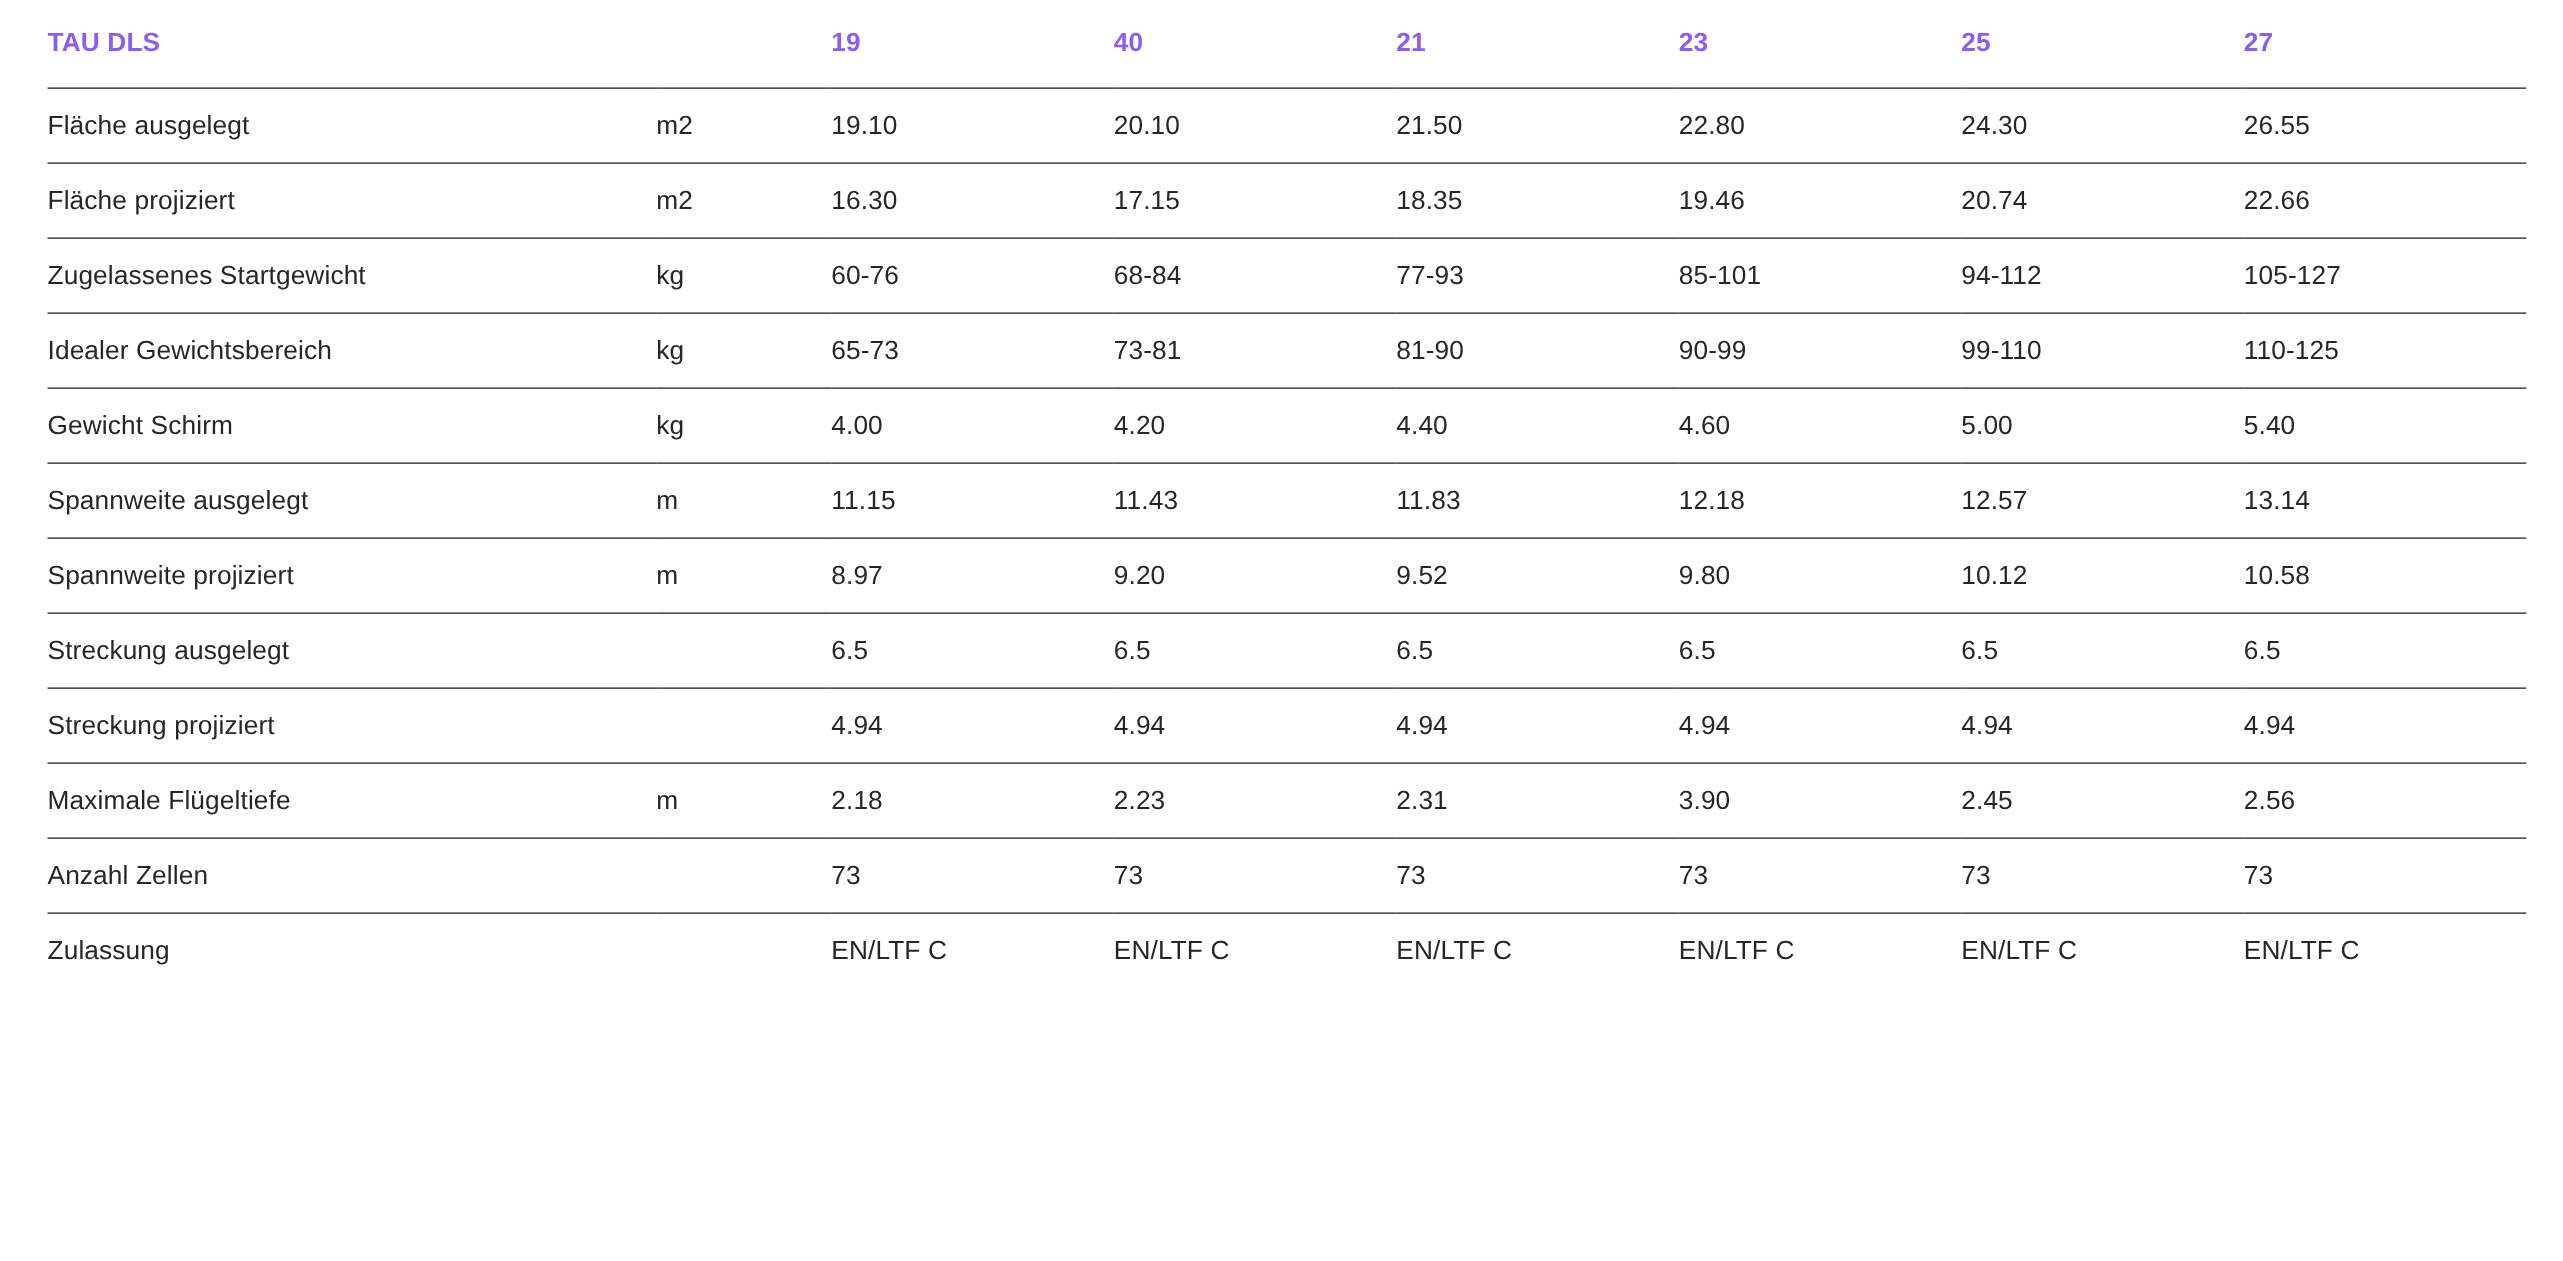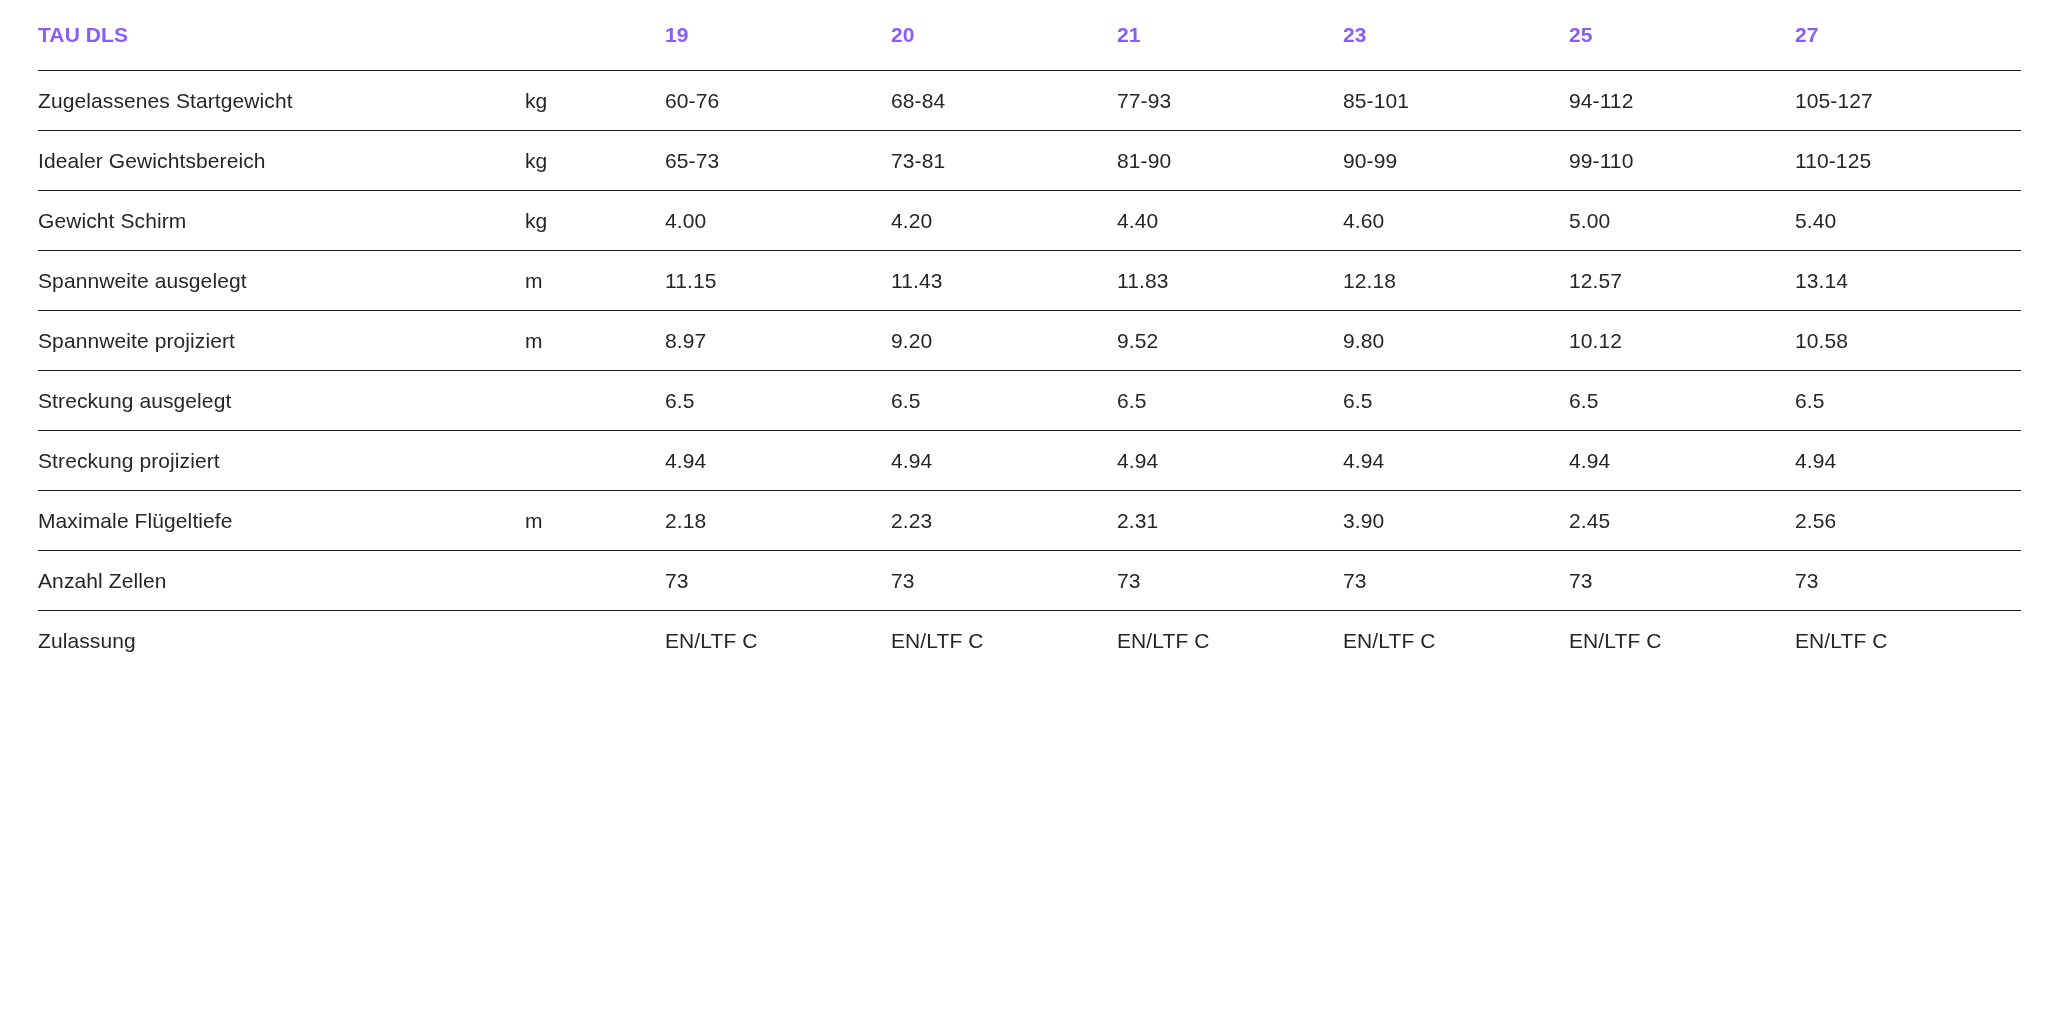--- a/index.html
+++ b/index.html
@@ -82,28 +82,48 @@
       <col class="c-val">
       <col class="c-val">
       <col class="c-val">
       <col class="c-val">
     </colgroup>
     <thead>
       <tr>
         <th class="cell-label">TAU DLS</th>
         <th class="cell-unit"></th>
         <th class="cell-value">19</th>
-        <th class="cell-value">20</th>
+        <th class="cell-value">40</th>
         <th class="cell-value">21</th>
         <th class="cell-value">23</th>
         <th class="cell-value">25</th>
         <th class="cell-value">27</th>
       </tr>
     </thead>
     <tbody>
+      <tr>
+        <td class="cell-label">Fläche ausgelegt</td>
+        <td class="cell-unit">m2</td>
+        <td class="cell-value">19.10</td>
+        <td class="cell-value">20.10</td>
+        <td class="cell-value">21.50</td>
+        <td class="cell-value">22.80</td>
+        <td class="cell-value">24.30</td>
+        <td class="cell-value">26.55</td>
+      </tr>
+      <tr>
+        <td class="cell-label">Fläche projiziert</td>
+        <td class="cell-unit">m2</td>
+        <td class="cell-value">16.30</td>
+        <td class="cell-value">17.15</td>
+        <td class="cell-value">18.35</td>
+        <td class="cell-value">19.46</td>
+        <td class="cell-value">20.74</td>
+        <td class="cell-value">22.66</td>
+      </tr>
       <tr>
         <td class="cell-label">Zugelassenes Startgewicht</td>
         <td class="cell-unit">kg</td>
         <td class="cell-value">60-76</td>
         <td class="cell-value">68-84</td>
         <td class="cell-value">77-93</td>
         <td class="cell-value">85-101</td>
         <td class="cell-value">94-112</td>
         <td class="cell-value">105-127</td>
       </tr>

